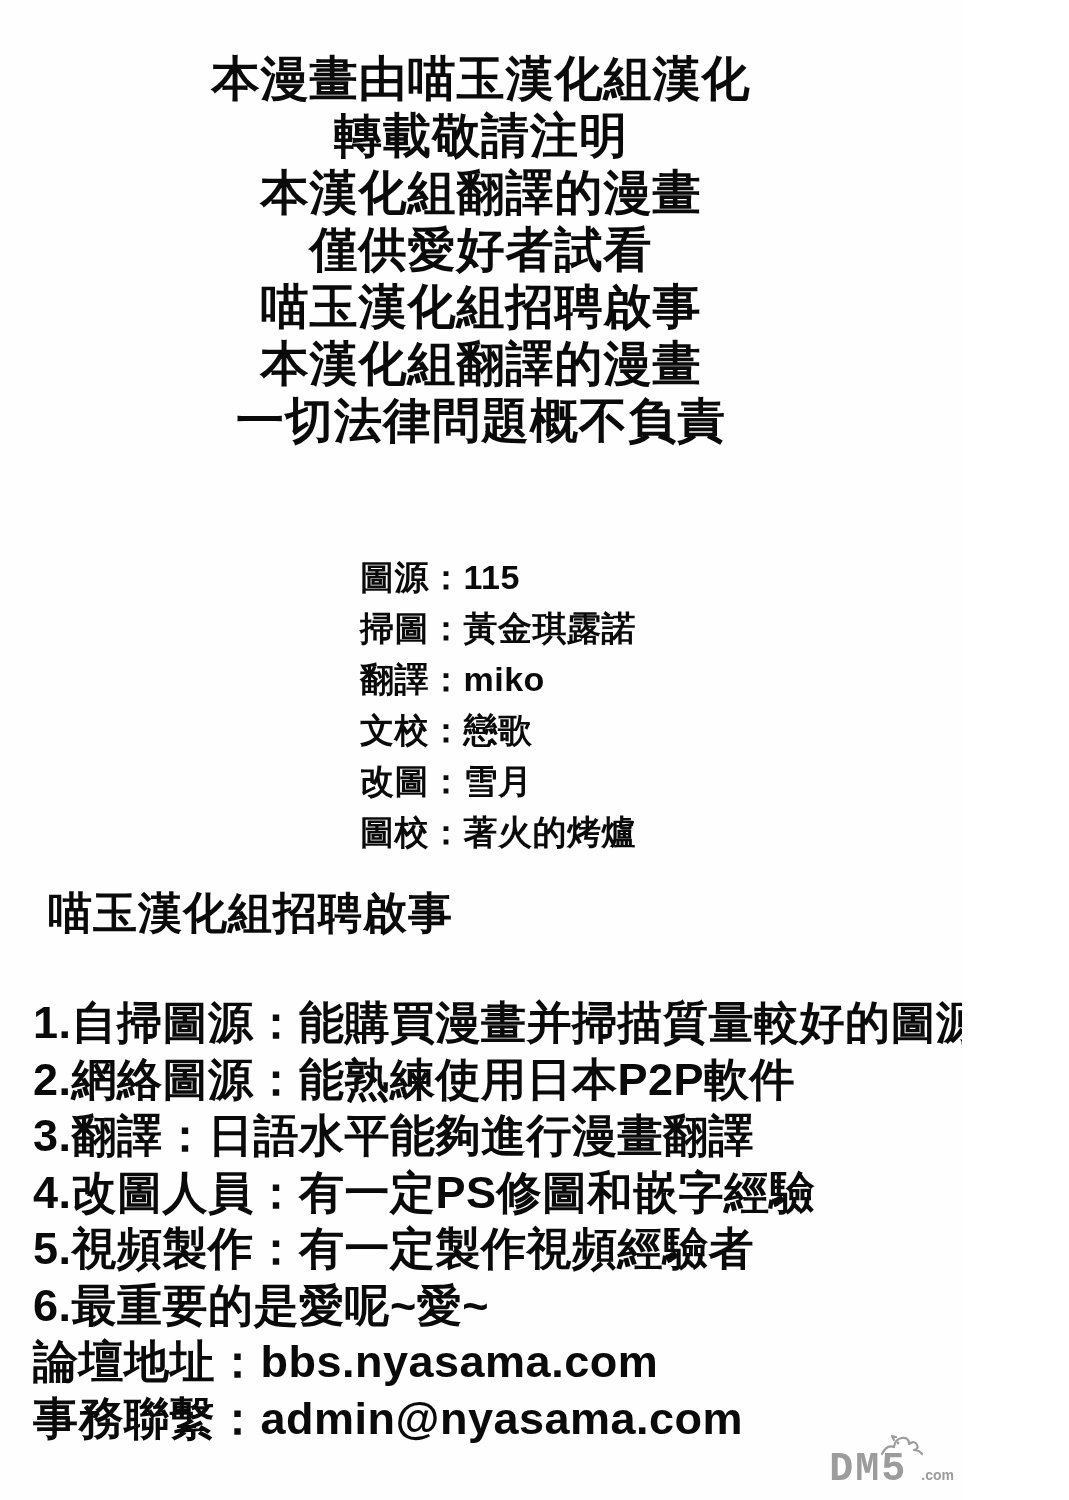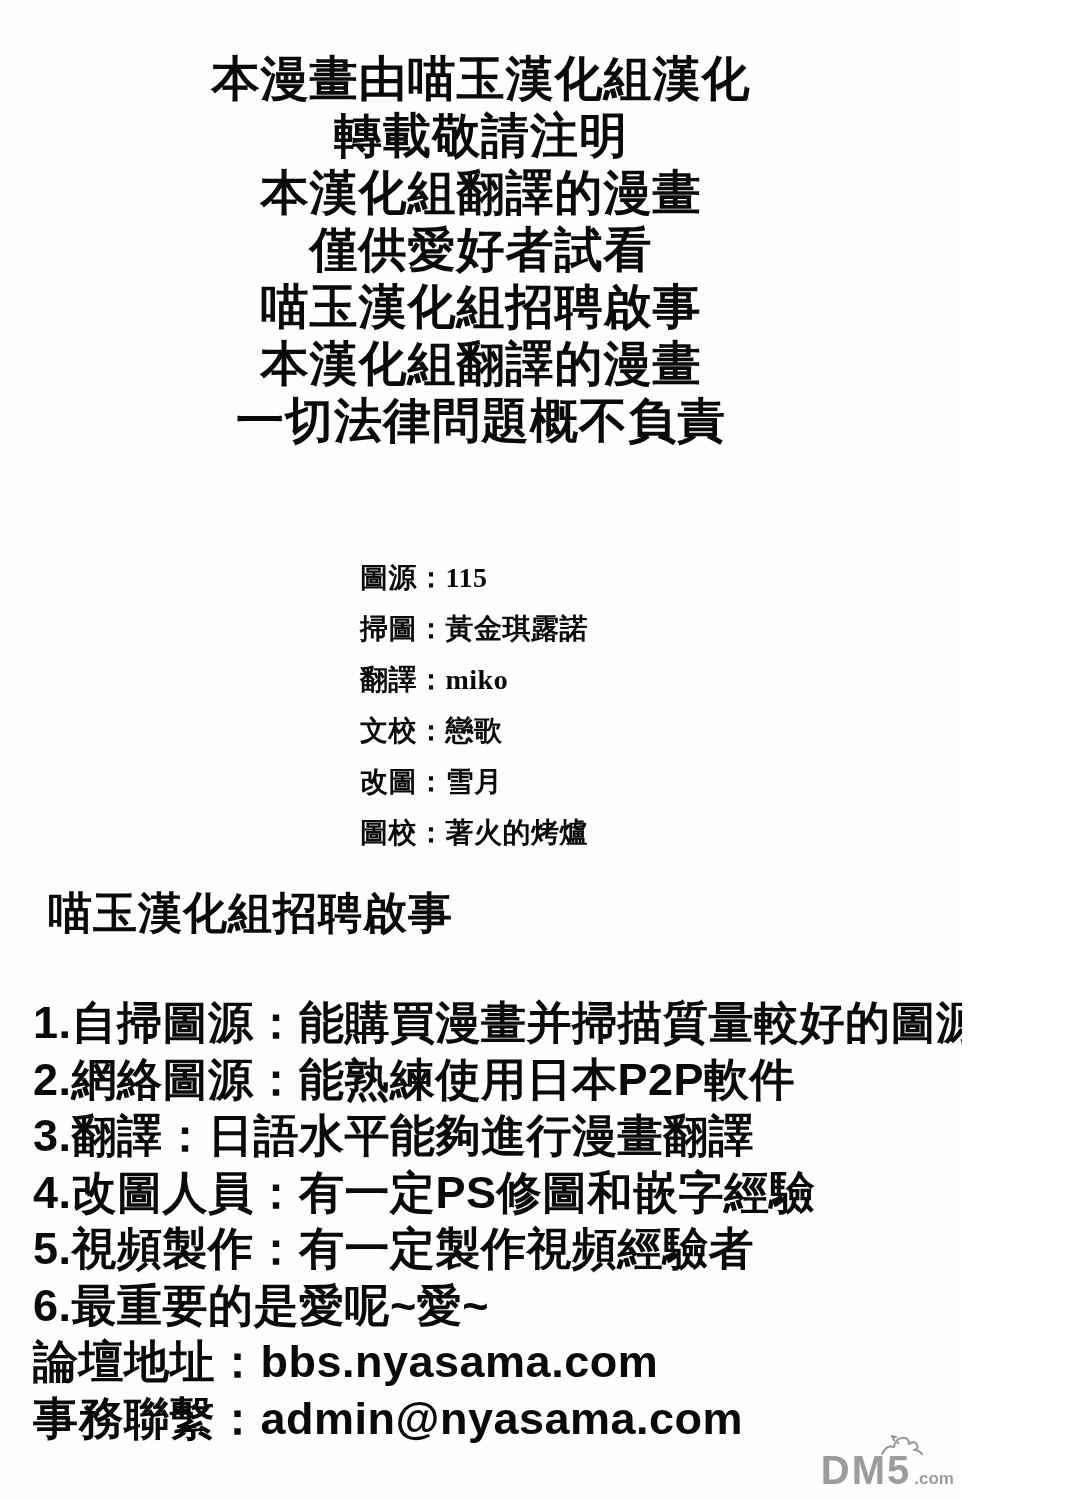--- a/index.html
+++ b/index.html
@@ -28,24 +28,23 @@
     font-size: 48px;
     line-height: 57px;
     letter-spacing: 1px;
   }
 
   
   .credits {
     position: absolute;
     top: 552px;
     left: 360px;
-    font-size: 28px;
+    font-size: 34px;
     line-height: 51px;
     letter-spacing: 0.5px;
-    font-family: Liberation Serif, serif;
   }
 
   
   .recruit-heading {
     position: absolute;
     top: 888px;
     left: 48px;
     font-size: 44px;
     line-height: 50px;
     letter-spacing: 1px;
@@ -78,26 +77,27 @@
     position: absolute;
     top: -17px;
     right: 30px;
   }
   .wm-main {
     font-size: 40px;
     font-weight: 700;
     letter-spacing: 2px;
     color: #9c9c9c;
     text-shadow: 0 0 1px #ffffff inset;
+    font-family: Liberation Mono, monospace;
   }
   .wm-suffix {
-    font-size: 17px;
+    font-size: 14px;
     font-weight: 700;
     color: #9c9c9c;
-    margin-left: 3px;
+    margin-left: 14px;
   }
 </style>
 </head>
 <body>
 
 <div class="page">
 
   <div class="notice">
     <div>本漫畫由喵玉漢化組漢化</div>
     <div>轉載敬請注明</div>

